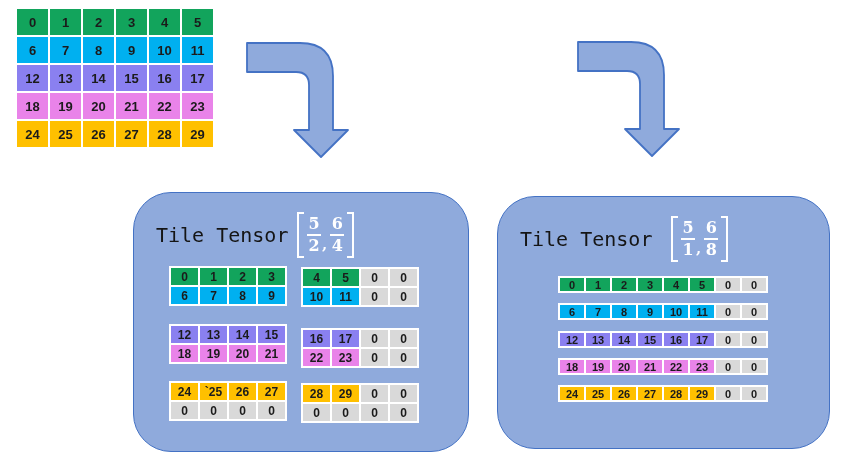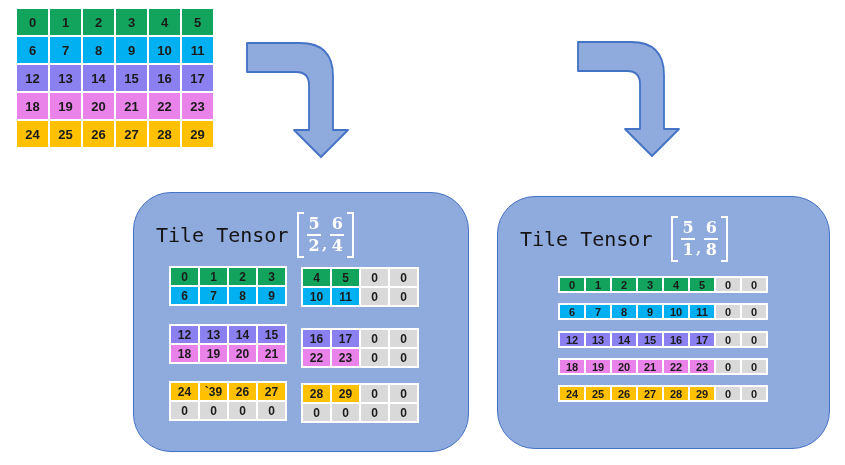--- a/index.html
+++ b/index.html
@@ -156,21 +156,21 @@
         <div class="cell" style="background: rgb(138, 128, 240);">17</div>
         <div class="cell" style="background: rgb(217, 217, 217);">0</div>
         <div class="cell" style="background: rgb(217, 217, 217);">0</div>
         <div class="cell" style="background: rgb(233, 131, 233);">22</div>
         <div class="cell" style="background: rgb(233, 131, 233);">23</div>
         <div class="cell" style="background: rgb(217, 217, 217);">0</div>
         <div class="cell" style="background: rgb(217, 217, 217);">0</div>
       </div>
     <div class="tile cols-4 p0t4">
         <div class="cell" style="background: rgb(255, 192, 0);">24</div>
-        <div class="cell" style="background: rgb(255, 192, 0);">`39</div>
+        <div class="cell" style="background: rgb(255, 192, 0);">`25</div>
         <div class="cell" style="background: rgb(255, 192, 0);">26</div>
         <div class="cell" style="background: rgb(255, 192, 0);">27</div>
         <div class="cell" style="background: rgb(217, 217, 217);">0</div>
         <div class="cell" style="background: rgb(217, 217, 217);">0</div>
         <div class="cell" style="background: rgb(217, 217, 217);">0</div>
         <div class="cell" style="background: rgb(217, 217, 217);">0</div>
       </div>
     <div class="tile cols-4 p0t5">
         <div class="cell" style="background: rgb(255, 192, 0);">28</div>
         <div class="cell" style="background: rgb(255, 192, 0);">29</div>

